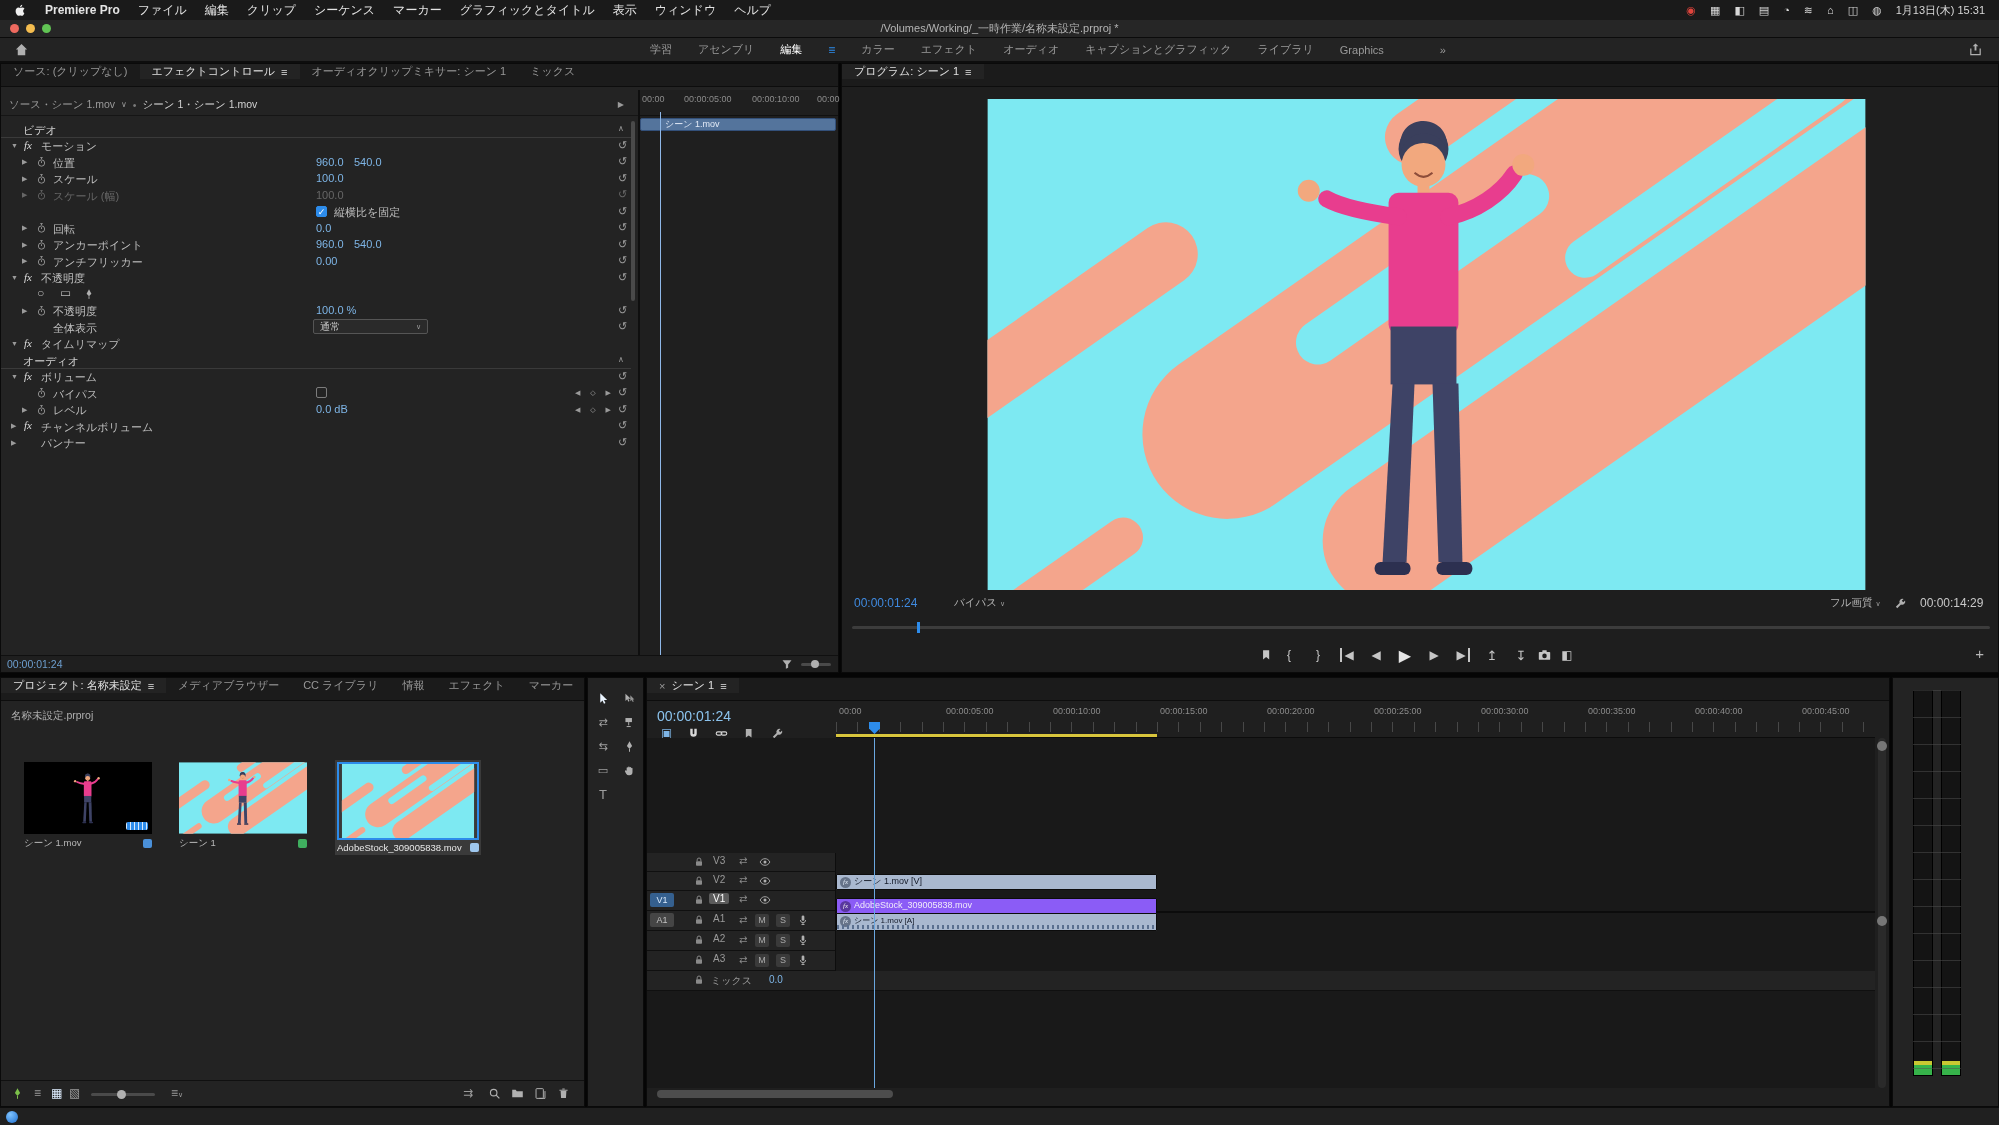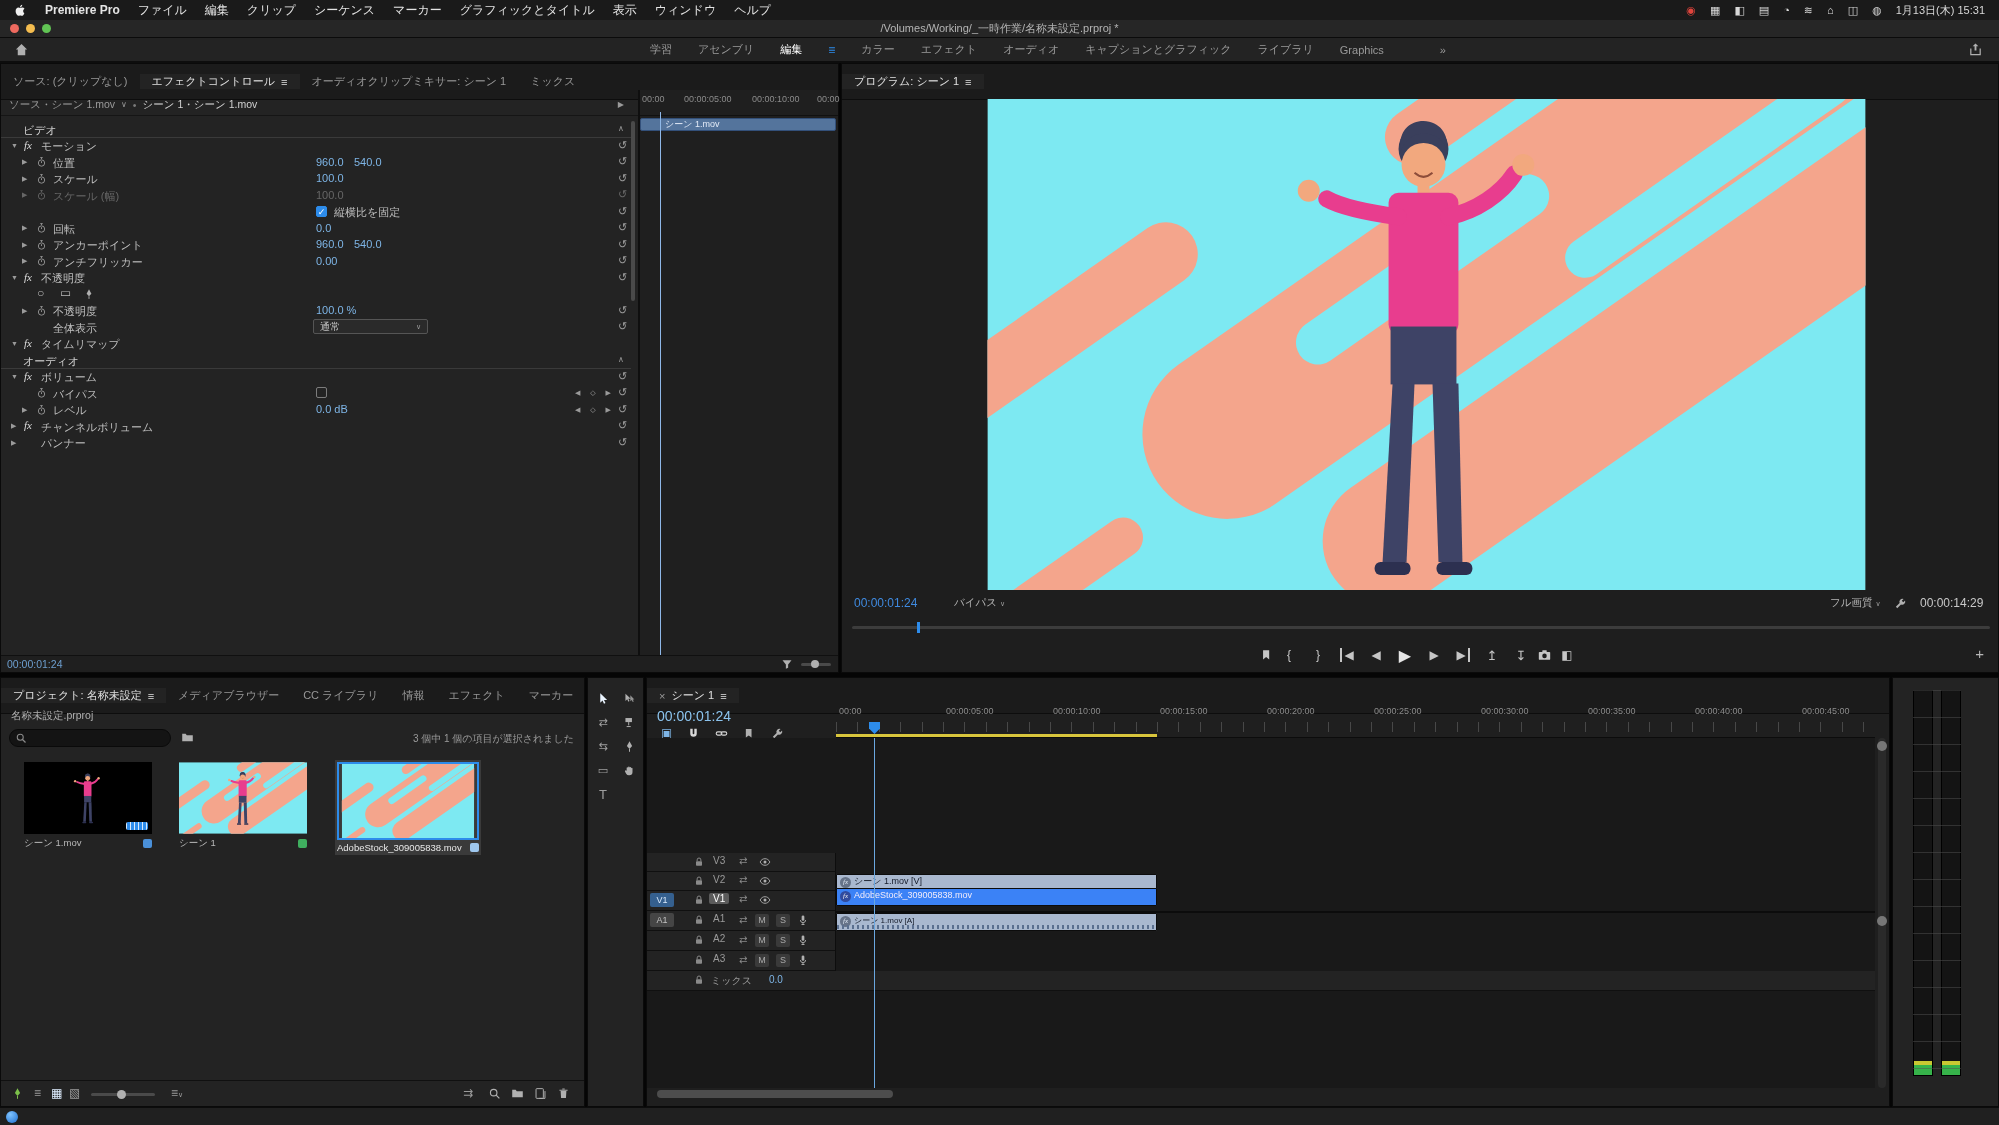--- a/index.html
+++ b/index.html
@@ -1,20 +1,20 @@
 <!DOCTYPE html>
 <html><head>
 <meta charset="utf-8">
 <style>
   *{box-sizing:border-box;margin:0;padding:0}
   html,body{width:1999px;height:1125px;background:#050505;font-family:"Liberation Sans","DejaVu Sans",sans-serif;color:#c2c2c2;overflow:hidden}
   body{position:relative;font-size:11px;-webkit-font-smoothing:antialiased}
   .ab{position:absolute}
   .p{position:absolute;background:#232323;border:1px solid #0a0a0a}
-  .tabs{position:absolute;left:0;right:0;top:0;height:36px;background:#1b1b1b;display:flex;align-items:center;font-size:11px;color:#989898;border-bottom:1px solid #0d0d0d;overflow:hidden}
+  .tabs{position:absolute;left:0;right:0;top:0;height:23px;background:#1b1b1b;display:flex;align-items:flex-start;font-size:11px;color:#989898;border-bottom:1px solid #0d0d0d;overflow:hidden}
   .tab{display:flex;align-items:center;gap:6px;padding:0 12px;white-space:nowrap}
   .tab.on{background:#232323;color:#e0e0e0}
   .ic{width:13px;height:13px;color:#b0b0b0;display:inline-block;vertical-align:middle}
   .dim{color:#666 !important}
   
   .macbar{left:0;top:0;width:1999px;height:20px;background:#1a1a1a;display:flex;align-items:center;color:#e4e4e4;font-size:12px;gap:18px;padding:0 14px}
   .macbar .app{font-weight:bold}
   .mb-right{margin-left:auto;display:flex;align-items:center;gap:14px;color:#d8d8d8;font-size:11px}
   .titlebar{left:0;top:20px;width:1999px;height:18px;background:#262626;border-bottom:1px solid #0b0b0b;display:flex;align-items:center;justify-content:center;color:#b4b4b4;font-size:11px}
   .tl-dots{position:absolute;left:10px;top:4px;display:flex;gap:7px}
@@ -499,30 +499,20 @@
       </span>
     <span class="tab">
         <span>エフェクト</span>
       </span>
     <span class="tab">
         <span>マーカー</span>
       </span>
 
   </div>
   <div class="ab" style="left:10px;top:31px;color:#b0b0b0;font-size:10.5px">名称未設定.prproj</div>
-  <div class="ab" style="left:0;top:50px;width:100%;height:24px">
-    <input class="ab" style="left: 8px; top: 1px; width: 162px; height: 18px; background: rgb(20, 20, 20); border: 1px solid rgb(10, 10, 10); border-radius: 9px; color: rgb(204, 204, 204); padding: 0px 8px 0px 24px; font-size: 10px; outline: none;">
-    <svg class="ic" style="position:absolute;left:14px;top:4px;width:12px;height:12px;color:#8a8a8a">
-        <use href="#i-magnifier"></use>
-      </svg>
-    <svg class="ic" style="position:absolute;left:180px;top:3px">
-        <use href="#i-folder"></use>
-      </svg>
-    <span class="ab" style="right:10px;top:4px;color:#9a9a9a;font-size:10px">3 個中 1 個の項目が選択されました</span>
-  </div>
 
   <div class="ab" style="left:23px;top:84px;width:128px">
     <svg width="128" height="72" viewBox="0 0 880 492" style="background:#000;display:block">
         <rect width="880" height="492" fill="#000"></rect>
         <g transform="translate(110 61) scale(0.75)">
           <use href="#sym-person"></use>
         </g>
       </svg>
     <div class="ab" style="right:4px;top:60px;width:22px;height:8px;background:#2d8ceb;border-radius:2px;background-image:repeating-linear-gradient(90deg,rgba(255,255,255,.8) 0 1px,transparent 1px 4px)"></div>
     <div style="display:flex;align-items:center;margin-top:3px">
@@ -736,21 +726,21 @@
 
     <div class="thead" style="top:233px;height:20px;width:100%;border-right:none">
       <svg class="ic" style="position:absolute;left:46px;top:3px;width:12px;height:12px;color:#8a8a8a">
           <use href="#i-lock"></use>
         </svg>
       <span class="ab" style="left:64px;top:3px;color:#9a9a9a;font-size:10px">ミックス</span>
       <span class="ab" style="left:122px;top:3px;color:#7eb5e6;font-size:10px">0.0</span>
     </div>
 
     <div class="clip" style="top:136px;height:16px;background:#a9b8cf;color:#141a28"><span class="fxchip" style="background:rgba(20,30,50,.45);color:#dfe8f4">fx</span><span>シーン 1.mov [V]</span></div>
-    <div class="clip" style="top:150px;height:18px;background:#3b82f6;color:#f2ecfa"><span class="fxchip" style="background:rgba(40,20,70,.5)">fx</span><span>AdobeStock_309005838.mov</span></div>
+    <div class="clip" style="top:160px;height:18px;background:#8b5cf6;color:#f2ecfa"><span class="fxchip" style="background:rgba(40,20,70,.5)">fx</span><span>AdobeStock_309005838.mov</span></div>
     <div class="clip" style="top:175px;height:18px;background:#a9b8cf;color:#141a28">
       <span class="fxchip" style="background:rgba(20,30,50,.45);color:#dfe8f4">fx</span><span style="font-size:8px">シーン 1.mov [A]</span>
       <div class="ab" style="left:0;right:0;top:11px;height:4px;background:repeating-linear-gradient(90deg,#5a6f8f 0 2px,transparent 2px 5px)"></div>
     </div>
 
     <div class="ab" style="left:227px;top:0;bottom:0;width:1px;background:#6aa7e0"></div>
   </div>
 
   <div class="ab" style="left:222px;top:44px;width:11px;height:12px;background:#2d8ceb;clip-path:polygon(0 0,100% 0,100% 55%,50% 100%,0 55%)"></div>
 

